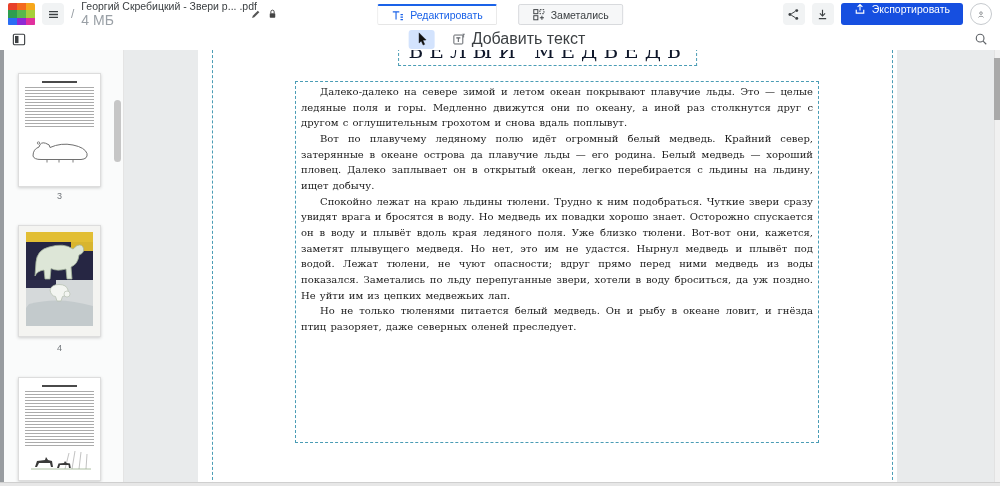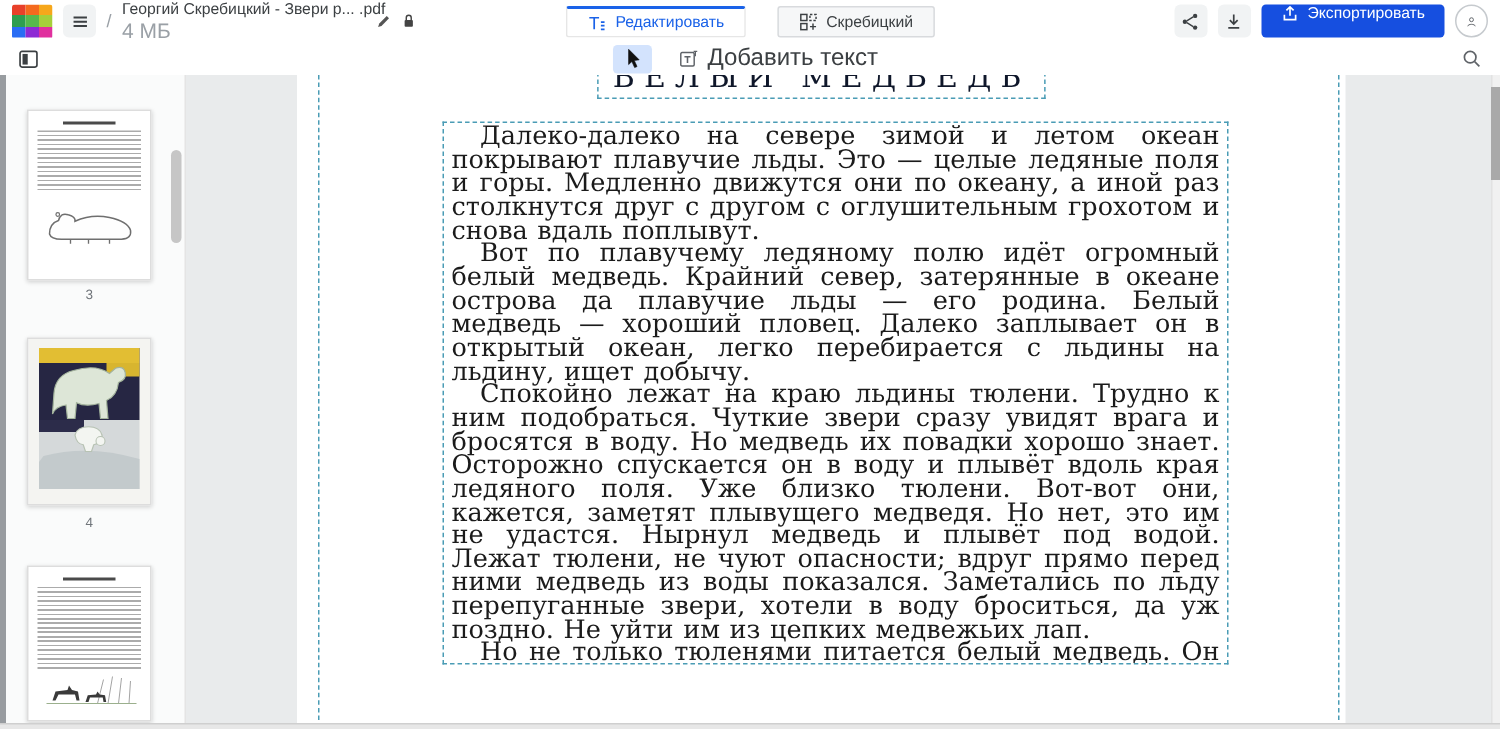--- a/index.html
+++ b/index.html
@@ -63,21 +63,21 @@
   .sidebar-scroll { position:absolute; right:2px; top:50px; width:7px; height:62px; background:#c6c6c6; border-radius:4px; cursor:pointer; }
 
   
   .page { position:absolute; left:198px; width:699px; top:0; bottom:0; background:#fff; }
   .outer-dash { position:absolute; left:212px; width:681px; top:-10px; bottom:-8px; border:1px dashed #4a9cb5; pointer-events:none; z-index:6; }
   .doc-title { position:absolute; left:50%; transform:translateX(-50%); top:-12px;
                font-family:"DejaVu Serif", serif; font-weight:normal; font-size:20px; letter-spacing:6px; color:#0f172a;
                padding:0 10px 2px; border:1px dashed #4a9cb5; white-space:nowrap; }
   .text-block { position:absolute; left:97px; top:31px; width:524px; height:362px; border:1px dashed #4a9cb5;
                 padding:2px 5px; overflow:hidden;
-                font-family:"DejaVu Serif", serif; font-size:17px; line-height:15.65px; color:#1b1b1b; text-align:justify; }
+                font-family:"DejaVu Serif", serif; font-size:10px; line-height:15.65px; color:#1b1b1b; text-align:justify; }
   .doc-p { margin:0; text-indent:19px; word-spacing:1px; }
 
   
   .v-scroll-track { position:absolute; right:0; top:0; bottom:0; width:6px; background:#f1f1f1; border-left:1px solid #e2e2e2; z-index:8; }
   .v-scroll-thumb { position:absolute; right:0; top:8px; width:6px; height:62px; background:#a9a9a9; cursor:pointer; }
   .bottom-bar { height:4px; background:#e7e7e7; border-top:1px solid #cfcfcf; }
 
   svg { display:block; }
 </style>
 </head>
@@ -122,21 +122,21 @@
         </svg>
       <span>Редактировать</span>
     </div>
     <div class="tab">
       <svg width="13" height="13" viewBox="0 0 16 16">
           <rect x="2" y="2" width="5" height="5" stroke="currentColor" fill="none" stroke-width="1.2"></rect>
           <rect x="9.5" y="2" width="5" height="5" stroke="currentColor" fill="none" stroke-width="1.2" stroke-dasharray="2 1.4"></rect>
           <rect x="2" y="9.5" width="5" height="5" stroke="currentColor" fill="none" stroke-width="1.2"></rect>
           <path d="M12 9.5v5M9.5 12h5" stroke="currentColor" stroke-width="1.2" fill="none"></path>
         </svg>
-      <span>Скребицкий</span>
+      <span>Заметались</span>
     </div>
   </div>
 
   <div class="header-right">
     <button class="icon-btn">
       <svg width="13" height="13" viewBox="0 0 16 16">
           <circle cx="12" cy="3.2" r="1.8" fill="#3c4043"></circle>
           <circle cx="3.6" cy="8" r="1.8" fill="#3c4043"></circle>
           <circle cx="12" cy="12.8" r="1.8" fill="#3c4043"></circle>
           <path d="M5.2 7.2 10.4 4M5.2 8.8 10.4 12" stroke="#3c4043" stroke-width="1.2"></path>

